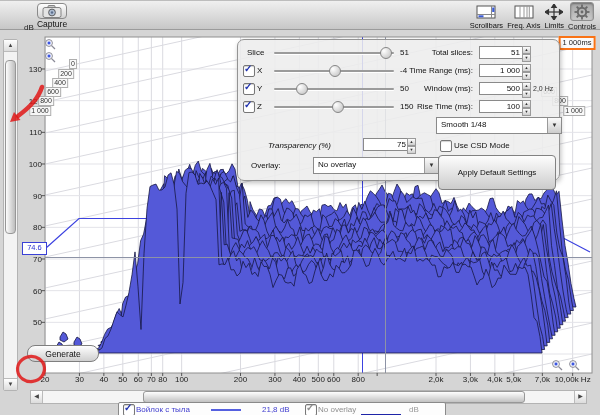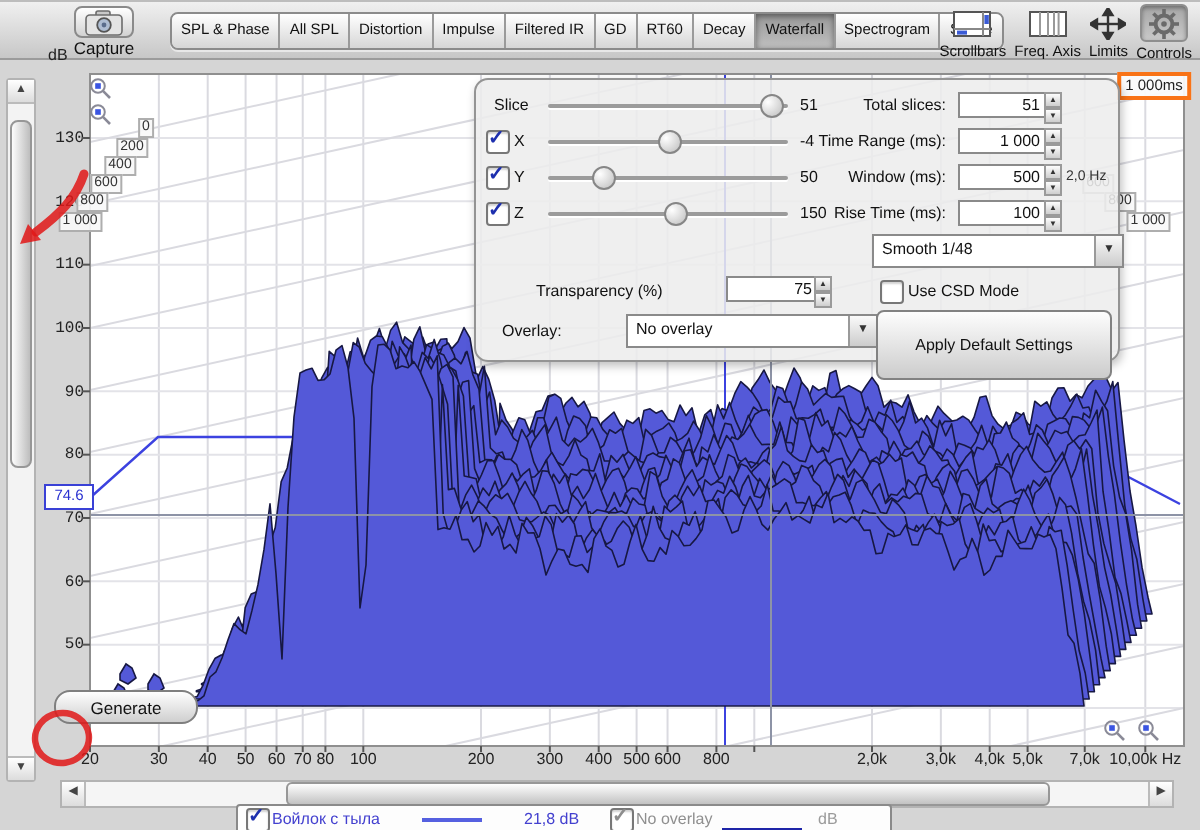--- a/index.html
+++ b/index.html
@@ -19,21 +19,21 @@
   .tab:first-child{border-left:none;}
   .tab.active{background:linear-gradient(#989898,#c0c0c0);box-shadow:inset 0 1px 3px rgba(0,0,0,.45);}
   .rtb{position:absolute;right:2px;top:1px;display:flex;}
   .rtbtn{border:none;background:transparent;padding:0 2px;text-align:center;}
   .rtbtn .ic{height:17px;display:flex;align-items:center;justify-content:center;margin:0 auto;}
   .rtbtn.pressed .ic{background:linear-gradient(#a6a6a6,#c9c9c9);border:1px solid #8e8e8e;border-radius:3px;
        box-shadow:inset 0 1px 2px rgba(0,0,0,.35);width:22px;}
   .rtbtn .lb{font-size:7.5px;color:#111;margin-top:1px;}
   
   .dbtitle{position:absolute;left:24px;top:22px;font-size:8px;color:#222;}
-  .dblbl{position:absolute;right:0;font-size:8px;color:#222;font-family:Liberation Mono, monospace;}
+  .dblbl{position:absolute;right:0;font-size:8px;color:#222;}
   .freqlbl{position:absolute;top:374px;font-size:8px;color:#222;transform:translateX(-50%);white-space:nowrap;}
   .tlabel{position:absolute;font-size:7px;color:#333;background:rgba(249,249,249,.92);
           border:1px solid #aeaeae;padding:0 1px;line-height:8px;transform:translate(-50%,-50%);z-index:2;white-space:nowrap;}
   .ttitle{position:absolute;left:577px;top:42px;font-size:7.5px;color:#222;background:rgba(250,250,250,.95);
           border:2px solid #f97316;padding:0 2px;line-height:10px;transform:translate(-50%,-50%);z-index:2;white-space:nowrap;}
   .cfreq{position:absolute;left:361px;top:373px;width:38px;height:11px;background:#3f47cf;border:1px solid #1e25a8;
          color:#fff;font-size:8px;text-align:center;line-height:11px;z-index:4;margin-top:40px;}
   .cdb{position:absolute;left:22px;top:241px;width:23px;height:11px;background:#fff;border:1px solid #3a41d6;
        color:#2a31d0;font-size:7.5px;text-align:center;line-height:10px;z-index:4;}
   .genbtn{position:absolute;left:27px;top:344px;width:72px;height:17px;border:1px solid #7f7f7f;border-radius:8px;
@@ -101,33 +101,20 @@
   <div class="toolbar">
     <button class="capbtn">
       <svg width="20" height="13" viewBox="0 0 20 13">
         <rect x="6" y="0.5" width="7" height="3" rx="1" fill="#c9c9c9" stroke="#6c6c6c" stroke-width="0.8"></rect>
         <rect x="1" y="2.5" width="18" height="10" rx="2" fill="#e4e4e4" stroke="#6c6c6c" stroke-width="0.8"></rect>
         <circle cx="10" cy="7.5" r="3.4" fill="#aebdd2" stroke="#555" stroke-width="0.9"></circle>
         <circle cx="10" cy="7.5" r="1.2" fill="#5a6d8c"></circle>
       </svg>
     </button>
     <div class="caplbl">Capture</div>
-    <div class="tabs" id="tabs">
-        <div class="tab">SPL &amp; Phase</div>
-        <div class="tab">All SPL</div>
-        <div class="tab">Distortion</div>
-        <div class="tab">Impulse</div>
-        <div class="tab">Filtered IR</div>
-        <div class="tab">GD</div>
-        <div class="tab">RT60</div>
-        <div class="tab">Decay</div>
-        <div class="tab active">Waterfall</div>
-        <div class="tab">Spectrogram</div>
-        <div class="tab">Scope</div>
-      </div>
     <div class="rtb" id="rightbtns">
         <button class="rtbtn">
           <span class="ic">
             <svg width="20" height="14" viewBox="0 0 20 14">
               <rect x="1" y="1" width="18" height="12" fill="#fff" stroke="#555"></rect>
               <line x1="15.5" y1="1" x2="15.5" y2="13" stroke="#888"></line>
               <line x1="1" y1="9.5" x2="19" y2="9.5" stroke="#888"></line>
               <rect x="2.5" y="10.3" width="5" height="2" fill="#3b5bd6"></rect>
               <rect x="16.2" y="2.5" width="2.2" height="4.5" fill="#3b5bd6"></rect>
             </svg>
@@ -444,21 +431,21 @@
             <div>▲</div>
             <div>▼</div>
           </span>
         </div>
       </div>
     <span class="reslbl">2,0 Hz</span>
     <div class="sel" style="left:198px;top:77px;width:120px;">
       <span>Smooth 1/48</span>
       <span class="arr">▼</span>
     </div>
-    <span class="panelLbl" style="left:30px;top:101px;">Transparency (%)</span>
+    <span class="panelLbl" style="left:30px;top:101px;font-style:italic;">Transparency (%)</span>
     <div class="sfield" style="left:125px;top:98px;width:40px;">75</div>
     <div class="spinbtns" style="left:169px;top:98px;">
         <div>▲</div>
         <div>▼</div>
       </div>
     <span class="cbx" style="left:202px;top:100px;"></span>
     <span class="panelLbl" style="left:216px;top:101px;">Use CSD Mode</span>
     <span class="panelLbl" style="left:13px;top:121px;">Overlay:</span>
     <div class="sel" style="left:75px;top:117px;width:120px;">
       <span>No overlay</span>

